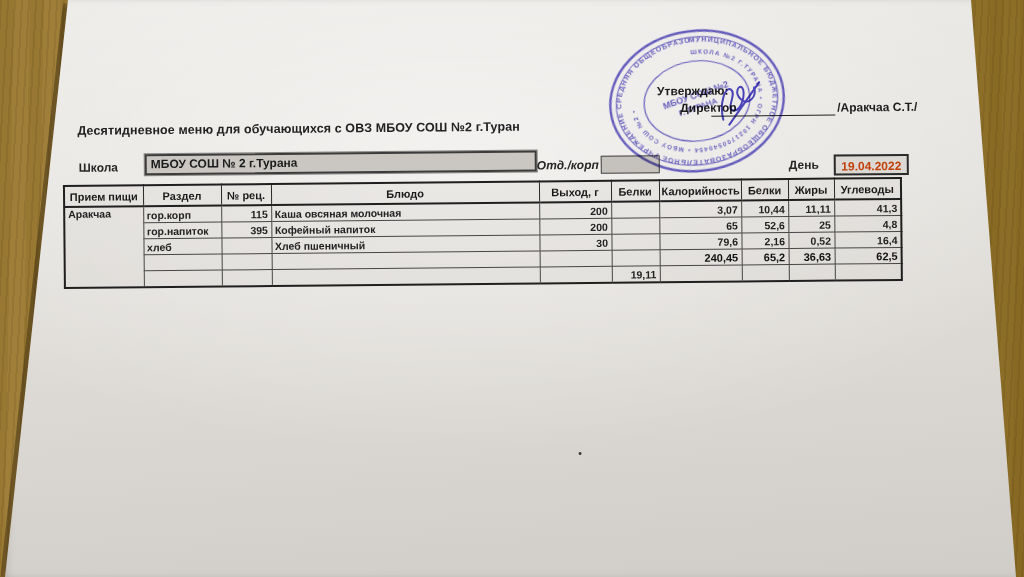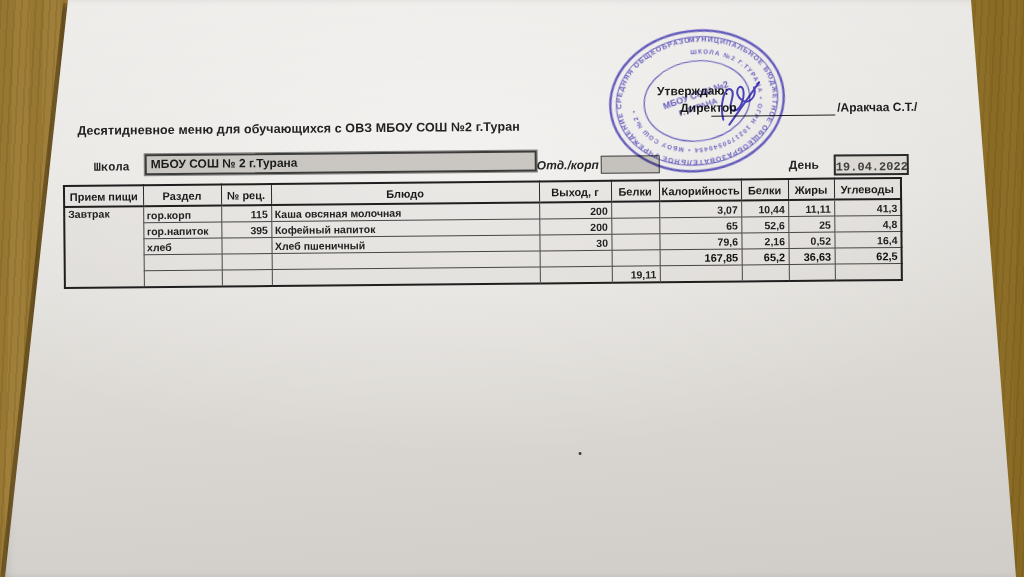--- a/index.html
+++ b/index.html
@@ -24,30 +24,30 @@
       linear-gradient(176deg,#edebe8 0%,#e4e2de 38%,#dbd8d3 66%,#d0cdc8 100%);
     box-shadow:inset 10px 0 14px -9px rgba(0,0,0,.35), inset -6px 0 10px -7px rgba(0,0,0,.25);}
 
   .doc{position:absolute;inset:0;transform:rotate(-0.55deg);transform-origin:480px 190px;
        color:#1d1d1d;}
 
   .abs{position:absolute;}
   .doc-title{left:78px;top:120px;font-size:12.5px;font-weight:700;letter-spacing:.1px;color:#222;}
 
   .lbl{font-size:12px;font-weight:700;color:#262626;}
-  .school-label{left:94px;top:157px;font-family:Liberation Mono, monospace;}
+  .school-label{left:79px;top:157px;}
   .school-box{left:145px;top:151px;width:388px;height:17px;background:#cac7c2;
     border:2px solid #3c3c3c;box-shadow:0 0 0 1px #8a8883;}
   .school-box span{display:block;font-size:12px;font-weight:700;padding:1px 0 0 4px;color:#1b1b1b;}
   .dept-label{left:537px;top:159px;font-style:italic;}
   .dept-box{left:601px;top:157px;width:57px;height:16px;background:#c5c2bd;border:1.5px solid #454545;}
   .day-label{left:789px;top:161px;text-align:center;}
   .day-box{left:834px;top:158px;width:71px;height:17px;background:#dcd9d4;border:2px solid #2a2a2a;
     text-align:center;}
-  .day-box span{font-size:12px;font-weight:700;line-height:17px;color:#404040;font-family:Liberation Mono, monospace;}
+  .day-box span{font-size:12px;font-weight:700;line-height:17px;color:#c2410c;}
 
   
   table.menu{left:63px;top:181px;width:837px;border-collapse:collapse;table-layout:fixed;
     position:absolute;border:2px solid #1f1f1f;background:rgba(210,207,202,.25);}
   table.menu th{border:1.5px solid #2a2a2a;border-bottom:2px solid #1f1f1f;
     font-size:11px;font-weight:700;height:19px;padding:0 2px;color:#1a1a1a;text-align:center;}
   table.menu td{border:1px solid #474747;font-size:10.5px;font-weight:700;height:15px;
     padding:0 3px;color:#222;white-space:nowrap;overflow:hidden;}
   td.al{text-align:left;} td.ar{text-align:right;}
   td.meal{vertical-align:top;text-align:left;font-size:11px;}
@@ -145,21 +145,21 @@
           <th>Выход, г</th>
           <th>Белки</th>
           <th>Калорийность</th>
           <th>Белки</th>
           <th>Жиры</th>
           <th>Углеводы</th>
         </tr>
       </thead>
       <tbody>
         <tr>
-          <td class="meal" rowspan="5">Завтрак</td>
+          <td class="meal" rowspan="5">Аракчаа</td>
           <td class="al">гор.корп</td>
           <td class="ar">115</td>
           <td class="al">Каша овсяная  молочная</td>
           <td class="ar">200</td>
           <td class="ar"></td>
           <td class="ar">3,07</td>
           <td class="ar">10,44</td>
           <td class="ar">11,11</td>
           <td class="ar">41,3</td>
         </tr>
@@ -184,21 +184,21 @@
           <td class="ar">2,16</td>
           <td class="ar">0,52</td>
           <td class="ar">16,4</td>
         </tr>
         <tr class="totals">
           <td class="al"></td>
           <td class="ar"></td>
           <td class="al"></td>
           <td class="ar"></td>
           <td class="ar"></td>
-          <td class="ar">167,85</td>
+          <td class="ar">240,45</td>
           <td class="ar">65,2</td>
           <td class="ar">36,63</td>
           <td class="ar">62,5</td>
         </tr>
         <tr class="last">
           <td class="al"></td>
           <td class="ar"></td>
           <td class="al"></td>
           <td class="ar"></td>
           <td class="ar">19,11</td>

